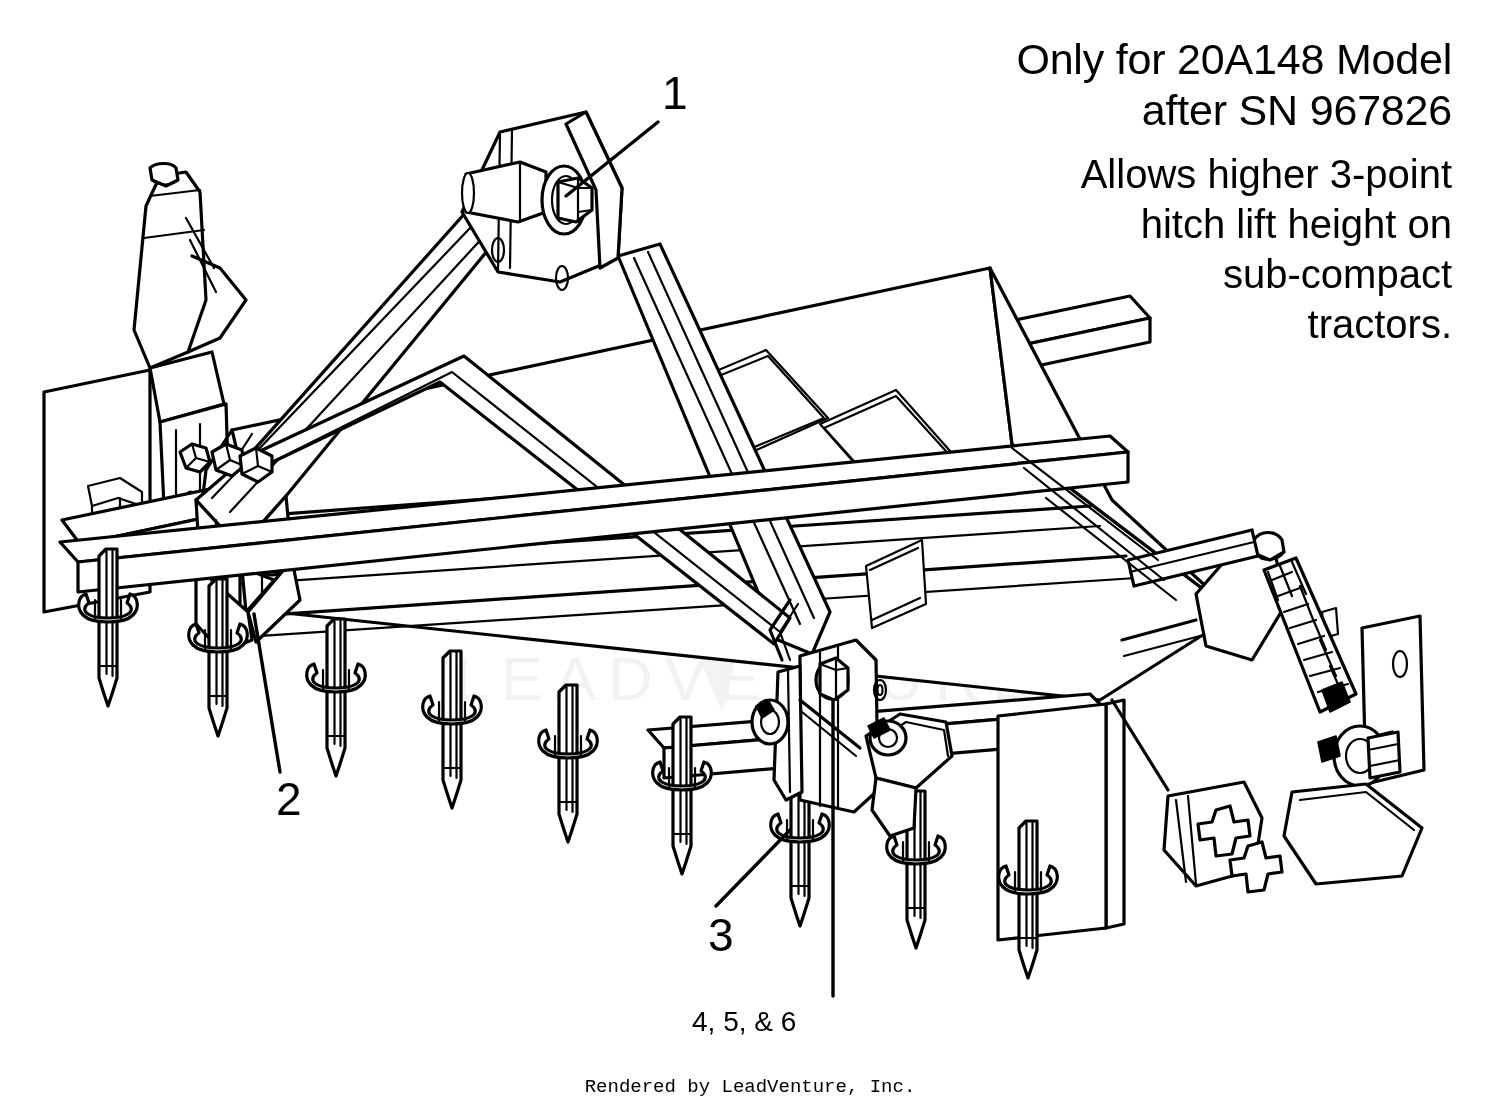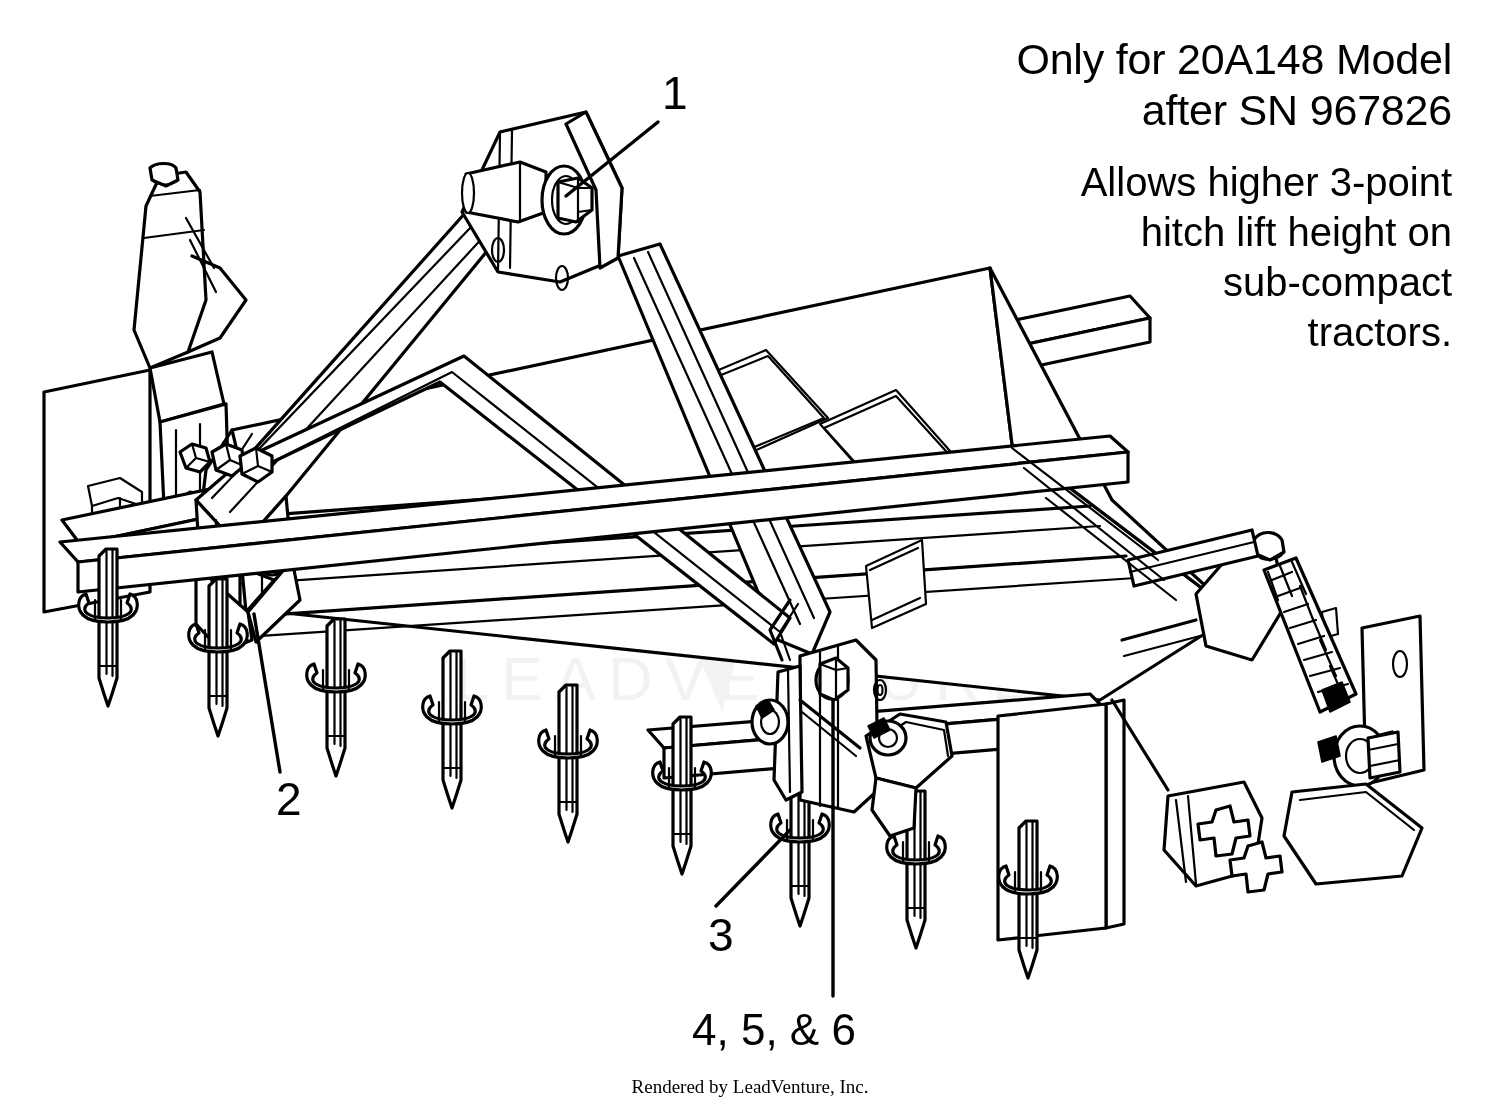--- a/index.html
+++ b/index.html
@@ -39,44 +39,44 @@
     font-weight: normal;
     line-height: 1.18;
     letter-spacing: -0.2px;
     white-space: pre-line;
     margin: 0;
   }
   .note-body {
     font-size: 40px;
     font-weight: normal;
     line-height: 1.25;
-    margin: 22px 0 0 0;
+    margin: 14px 0 0 0;
     white-space: pre-line;
   }
   .footer {
     position: absolute;
     left: 0;
     right: 0;
     bottom: 12px;
     text-align: center;
     font-size: 19px;
-    font-family: Liberation Serif, serif;
+    font-family: Liberation Mono, monospace;
   }
   .callout {
     position: absolute;
     font-size: 46px;
     font-weight: normal;
     line-height: 1;
     font-family: "Liberation Sans", sans-serif;
     white-space: nowrap;
   }
   #callout-1 { left: 662px; top: 70px; }
   #callout-2 { left: 276px; top: 776px; }
   #callout-3 { left: 708px; top: 912px; }
-  #callout-4-5-6 { left: 692px; top: 1008px; font-size: 44px; }
+  #callout-4-5-6 { left: 692px; top: 1008px; font-size: 28px; }
   .wm-text {
     fill: #f2f2f2;
   }
 </style>
 </head>
 <body>
 
 <div id="page">
 
   <svg id="diagram-svg" viewBox="0 0 1500 1110" xmlns="http://www.w3.org/2000/svg">

